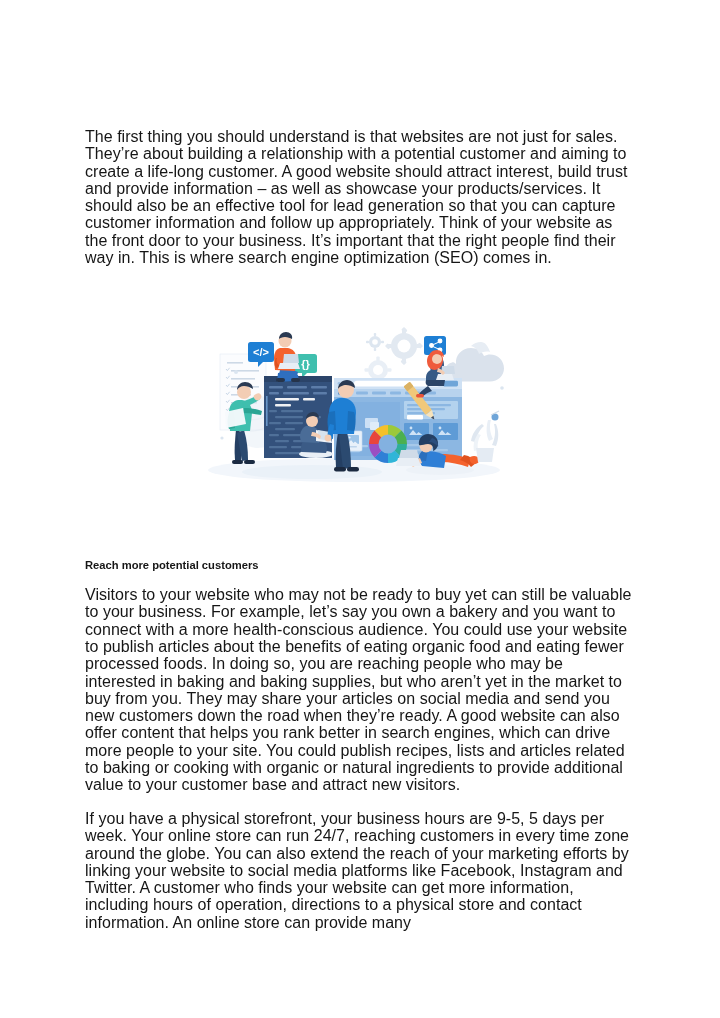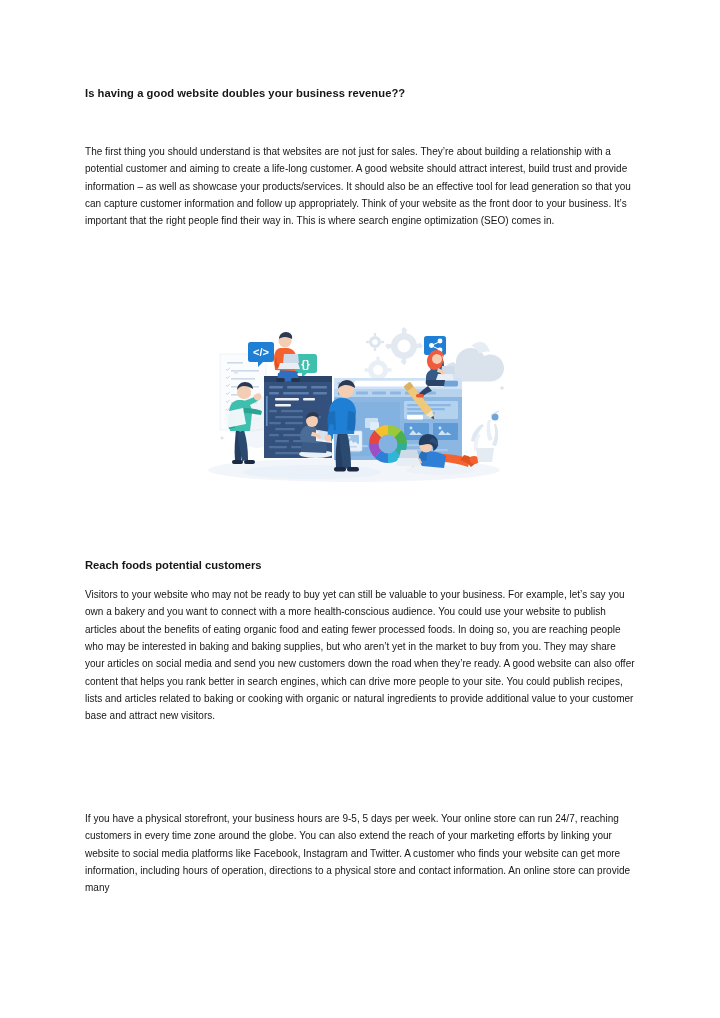--- a/index.html
+++ b/index.html
@@ -29,21 +29,21 @@
     width: 551px;
   }
   h1.doc-title {
     font-size: 11.2px;
     font-weight: bold;
     line-height: 1.35;
     margin: 0;
     letter-spacing: 0.005em;
   }
   .para {
-    font-size: 10px;
+    font-size: 16px;
     line-height: 17.3px;
     margin: 0;
     text-align: left;
     letter-spacing: 0.002em;
   }
   .section-head {
     font-size: 11.2px;
     font-weight: bold;
     margin: 0;
     line-height: 1.35;
@@ -61,21 +61,20 @@
   }
   .illus-wrap svg { display: block; width: 100%; height: 100%; }
 </style>
 </head>
 <body>
 
 <div class="page">
 
   <div class="content">
 
-    <h1 class="doc-title">Is having a good website doubles your business revenue??</h1>
 
     <div class="spacer-xl"></div>
 
     <p class="para">The first thing you should understand is that websites are not just for sales. They’re about building a relationship with a potential customer and aiming to create a life-long customer. A good website should attract interest, build trust and provide information – as well as showcase your products/services. It should also be an effective tool for lead generation so that you can capture customer information and follow up appropriately. Think of your website as the front door to your business. It’s important that the right people find their way in. This is where search engine optimization (SEO) comes in.</p>
   </div>
 
   <div class="illus-wrap">
     <svg viewBox="0 0 324 186" xmlns="http://www.w3.org/2000/svg">
       <defs>
         <clipPath id="clipEditor">
@@ -416,21 +415,21 @@
 
       <g fill="#dbe5f0">
         <circle cx="44" cy="54" r="2"></circle>
         <circle cx="30" cy="120" r="1.6"></circle>
         <circle cx="310" cy="70" r="1.8"></circle>
       </g>
     </svg>
   </div>
 
   <div class="content" style="top: 558px;">
-    <h2 class="section-head">Reach foods potential customers</h2>
+    <h2 class="section-head">Reach more potential customers</h2>
     <div class="spacer-m"></div>
     <p class="para">Visitors to your website who may not be ready to buy yet can still be valuable to your business. For example, let’s say you own a bakery and you want to connect with a more health-conscious audience. You could use your website to publish articles about the benefits of eating organic food and eating fewer processed foods. In doing so, you are reaching people who may be interested in baking and baking supplies, but who aren’t yet in the market to buy from you. They may share your articles on social media and send you new customers down the road when they’re ready. A good website can also offer content that helps you rank better in search engines, which can drive more people to your site. You could publish recipes, lists and articles related to baking or cooking with organic or natural ingredients to provide additional value to your customer base and attract new visitors.</p>
   </div>
 
   <div class="content" style="top: 797px;">
     <div class="spacer-m"></div>
     <p class="para">If you have a physical storefront, your business hours are 9-5, 5 days per week. Your online store can run 24/7, reaching customers in every time zone around the globe. You can also extend the reach of your marketing efforts by linking your website to social media platforms like Facebook, Instagram and Twitter. A customer who finds your website can get more information, including hours of operation, directions to a physical store and contact information. An online store can provide many</p>
   </div>
 
 </div>

